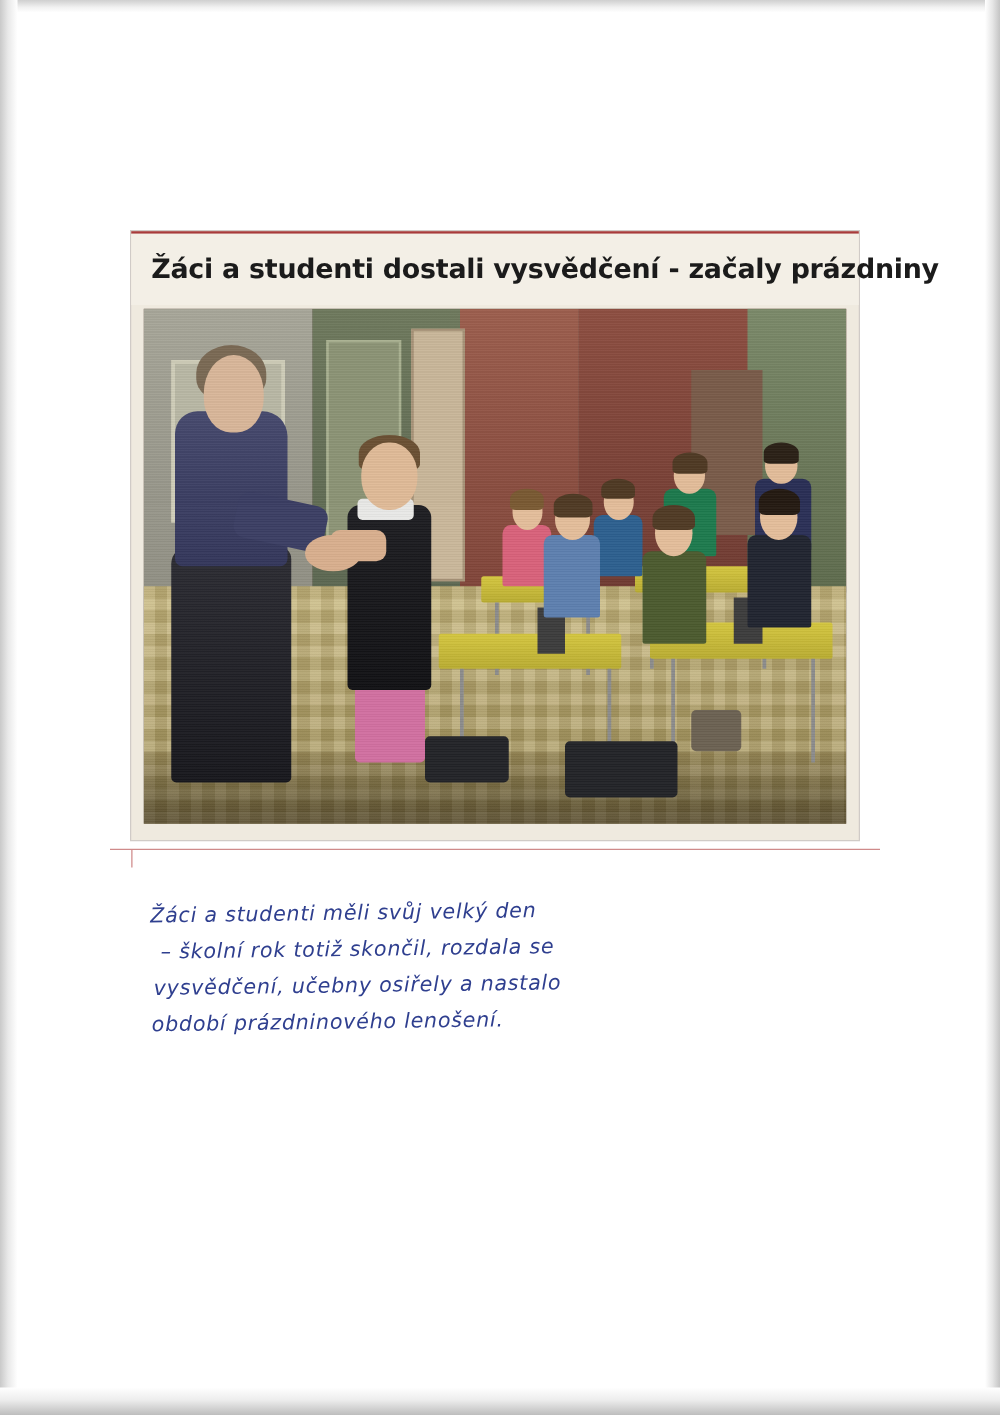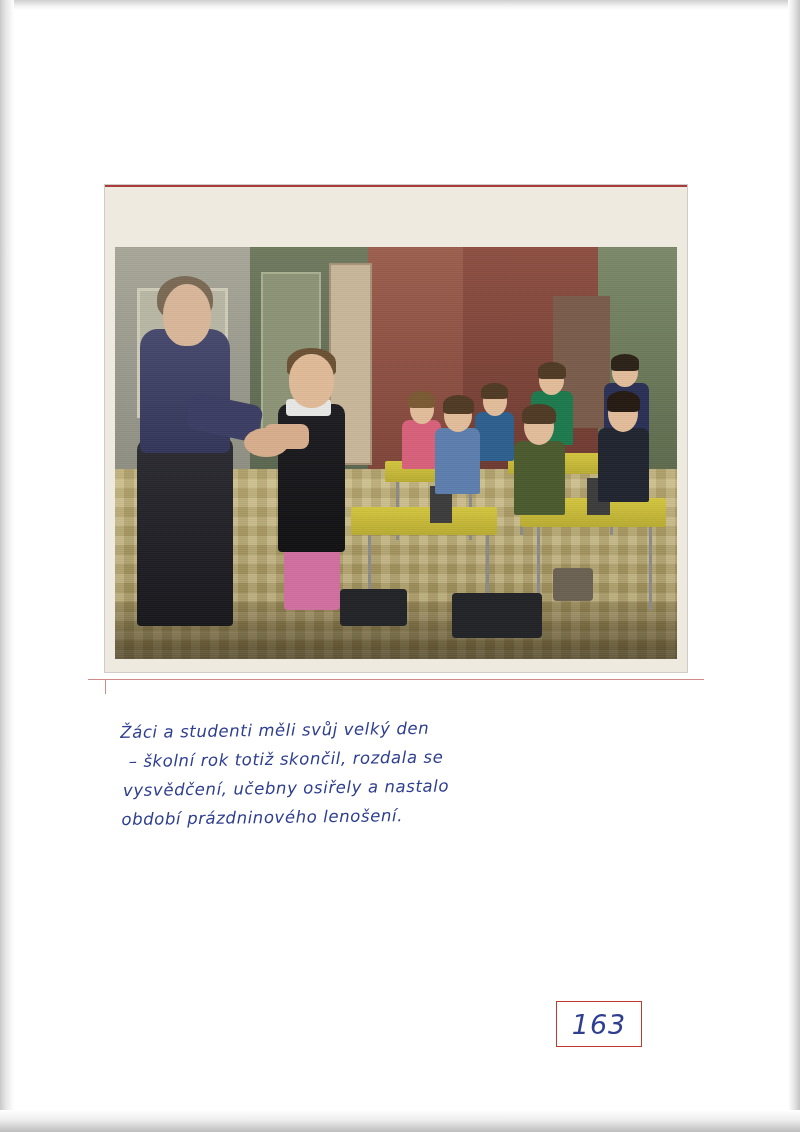--- a/index.html
+++ b/index.html
@@ -313,20 +313,23 @@
   <div class="scan-edge-right"></div>
   <div class="scan-edge-bottom"></div>
 
   <div class="reg-line-h" style="left:105px;top:185px;width:582px;"></div>
   <div class="reg-line-h" style="left:88px;top:679px;width:616px;"></div>
   <div class="reg-line-v" style="left:105px;top:680px;height:14px;"></div>
 
   <div class="clipping">
     <div class="clipping-top-rule"></div>
 
+    <div class="headline-band">
+      <div class="headline">Žáci a studenti dostali vysvědčení - začaly prázdniny</div>
+    </div>
 
     <div class="photo">
 
       <div class="wall-left"></div>
       <div class="wall-mid"></div>
       <div class="wall-board"></div>
       <div class="wall-right"></div>
       <div class="wall-right2"></div>
       <div class="poster"></div>
       <div class="poster2"></div>
@@ -405,17 +408,14 @@
     </div>
   </div>
 
   <div class="handwriting">
     <span class="hline hl1">Žáci a studenti měli svůj velký den</span>
     <span class="hline hl2">– školní rok totiž skončil, rozdala se</span>
     <span class="hline hl3">vysvědčení, učebny osiřely a nastalo</span>
     <span class="hline hl4">období prázdninového lenošení.</span>
   </div>
 
-  <div class="stamp">
-    <span class="stamp-text">163</span>
-  </div>
 
 </div>
 
 </body></html>

